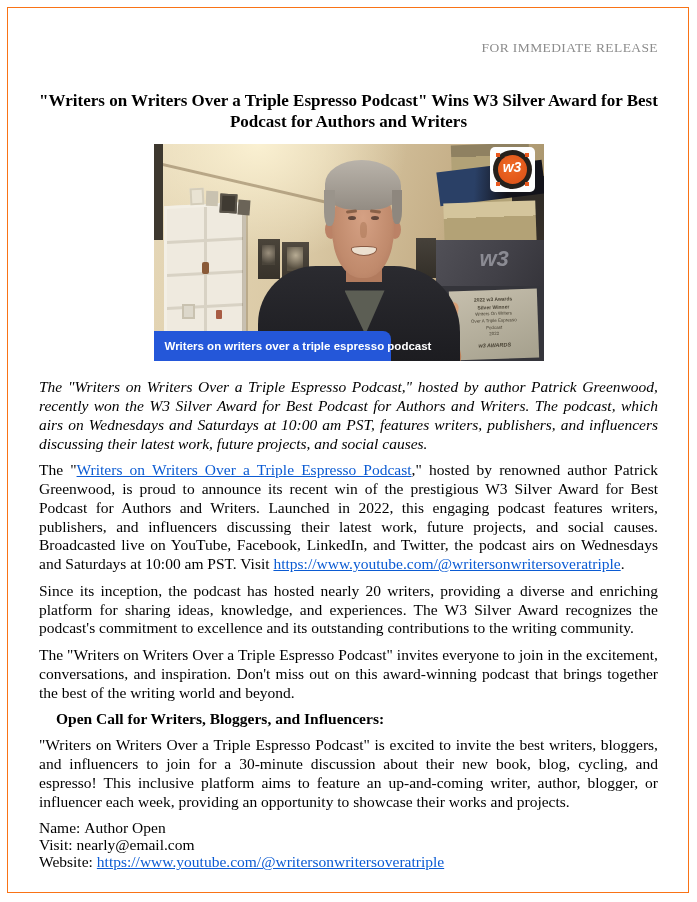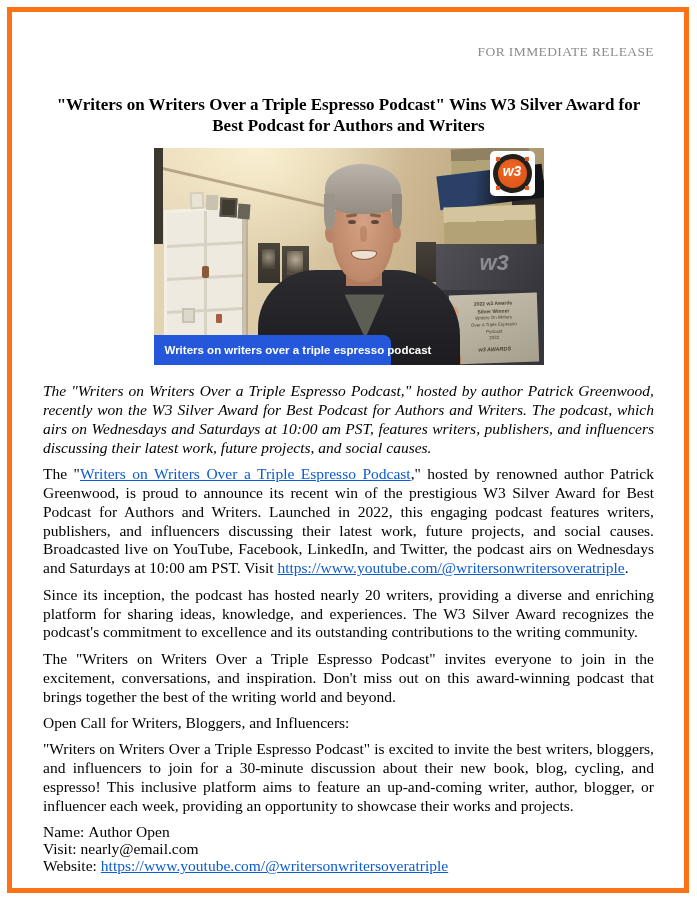--- a/index.html
+++ b/index.html
@@ -1,17 +1,17 @@
 <!DOCTYPE html>
 <html><head>
 <meta charset="utf-8">
 <style>
   html,body{margin:0;padding:0;background:#ffffff;}
   .canvas{position:relative;width:697px;height:902px;background:#ffffff;font-family:"Liberation Serif","DejaVu Serif",serif;color:#000;}
-  .page{position:absolute;left:7px;top:7px;width:682px;height:886px;border:5px solid #f97316;background:#fff;box-sizing:border-box;}
+  .page{position:absolute;left:7px;top:7px;width:682px;height:886px;border:1px solid #f97316;background:#fff;box-sizing:border-box;}
   .content{padding:32px 30px 0 31px;}
 
   .release{ text-align:right;color:#8c8c8c;font-size:13.5px;letter-spacing:.4px;}
   .title{ text-align:center;font-weight:bold;font-size:17px;line-height:1.22;margin:35px 0 0 0;}
 
   .figure-wrap{ text-align:center;margin-top:12px;}
   .photo{position:relative;display:inline-block;width:390px;height:217px;overflow:hidden;text-align:left;
          background:linear-gradient(105deg,#e6d8b8 0%,#dbcaa6 38%,#c6b089 68%,#9c8960 100%);}
   .photo *{position:absolute;box-sizing:border-box;}
   .glow{left:-40px;top:-60px;width:320px;height:200px;background:radial-gradient(ellipse at 45% 30%,rgba(255,246,216,.85),rgba(255,246,216,0) 60%);}
@@ -79,21 +79,21 @@
   .fs-icon{right:5px;bottom:8px;width:13px;height:13px;z-index:6;}
   .fs-icon i{position:absolute;width:5px;height:5px;border:0 solid #cfcfd6;}
   .fs-tl{left:0;top:0;border-left-width:2px;border-top-width:2px;}
   .fs-tr{right:0;top:0;border-right-width:2px;border-top-width:2px;}
   .fs-bl{left:0;bottom:0;border-left-width:2px;border-bottom-width:2px;}
   .fs-br{right:0;bottom:0;border-right-width:2px;border-bottom-width:2px;}
 
   .bodytext{margin-top:13px;}
   .para{font-size:15.5px;line-height:1.21;text-align:justify;margin:0 0 8px 0;}
   .lede{font-style:italic;}
-  .subhead{font-size:15.5px;font-weight:normal;margin:0 0 8px 0;}
+  .subhead{font-size:15.5px;font-weight:bold;margin:0 0 8px 17px;}
   .doc-link{color:#0b5bd3;text-decoration:underline;cursor:pointer;}
   .contact-line{font-size:15.5px;line-height:17px;}
   .contact-line .val{margin-left:4px;}
 </style>
 </head>
 <body>
 
 <div class="canvas">
   <div class="page">
     <div class="content">

